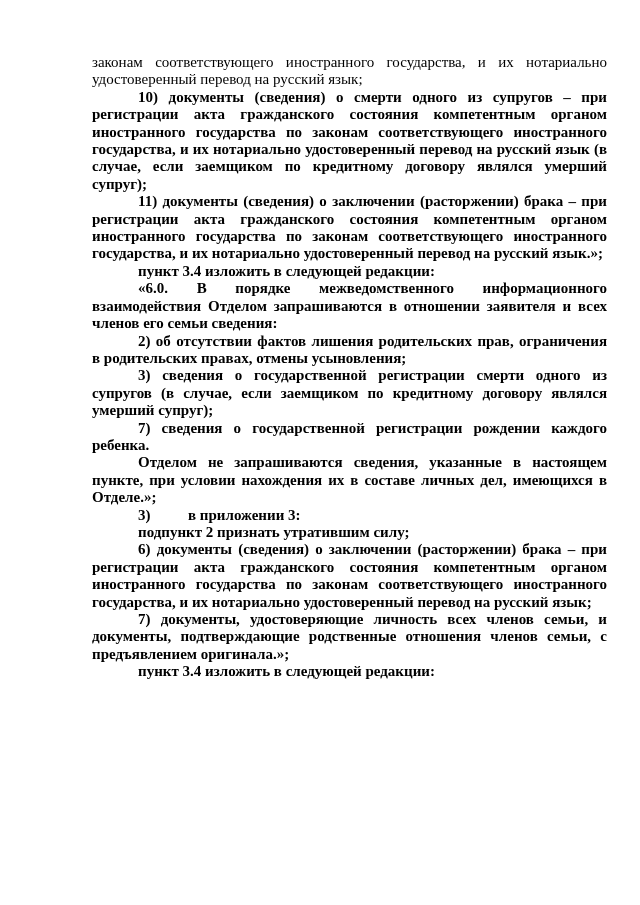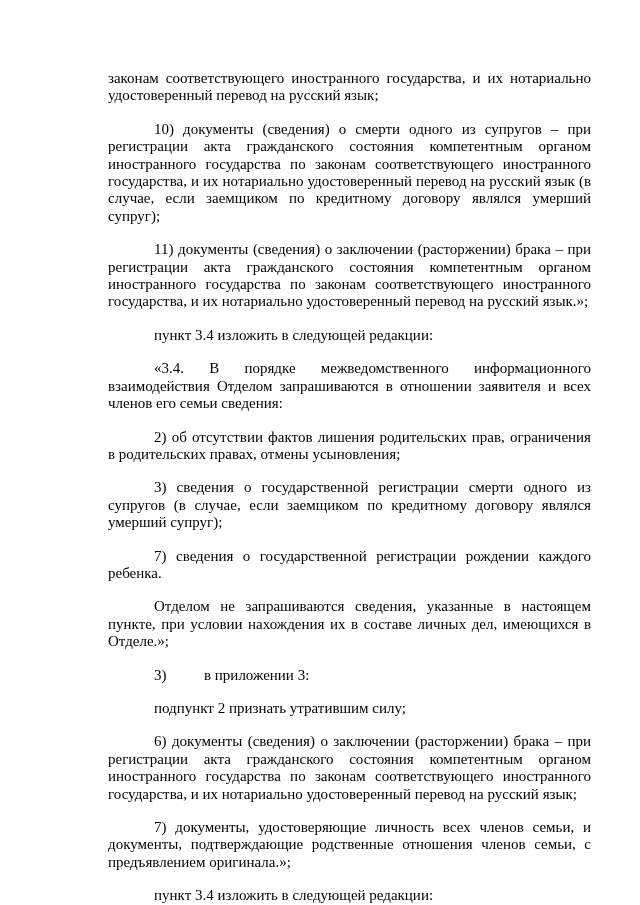--- a/index.html
+++ b/index.html
@@ -25,37 +25,38 @@
     width: 515px;
     font-family: "Liberation Serif", serif;
     font-size: 15px;
     line-height: 17.4px;
     color: #000000;
     text-align: justify;
     hyphens: none;
     -webkit-hyphens: none;
   }
   .para {
-    margin: 16px;
+    margin: 0;
     padding: 0;
   }
   .para.indent {
     text-indent: 46px;
+    font-weight: bold;
   }
 </style>
 </head>
 <body>
 
 <div class="page">
   <div class="text-block">
       <p class="para">законам соответствующего иностранного государства, и их нотариально удостоверенный перевод на русский язык;</p>
       <p class="para indent">10) документы (сведения) о смерти одного из супругов – при регистрации акта гражданского состояния компетентным органом иностранного государства по законам соответствующего иностранного государства, и их нотариально удостоверенный перевод на русский язык (в случае, если заемщиком по кредитному договору являлся умерший супруг);</p>
       <p class="para indent">11) документы (сведения) о заключении (расторжении) брака – при регистрации акта гражданского состояния компетентным органом иностранного государства по законам соответствующего иностранного государства, и их нотариально удостоверенный перевод на русский язык.»;</p>
       <p class="para indent">пункт 3.4 изложить в следующей редакции:</p>
-      <p class="para indent">«3.4. В порядке межведомственного информационного взаимодействия Отделом запрашиваются в отношении заявителя и всех членов его семьи сведения:</p>
+      <p class="para indent">«6.0. В порядке межведомственного информационного взаимодействия Отделом запрашиваются в отношении заявителя и всех членов его семьи сведения:</p>
       <p class="para indent">2) об отсутствии фактов лишения родительских прав, ограничения в родительских правах, отмены усыновления;</p>
       <p class="para indent">3) сведения о государственной регистрации смерти одного из супругов (в случае, если заемщиком по кредитному договору являлся умерший супруг);</p>
       <p class="para indent">7) сведения о государственной регистрации рождении каждого ребенка.</p>
       <p class="para indent">Отделом не запрашиваются сведения, указанные в настоящем пункте, при условии нахождения их в составе личных дел, имеющихся в Отделе.»;</p>
       <p class="para indent">3)&nbsp;&nbsp;&nbsp;&nbsp;&nbsp;&nbsp;&nbsp;&nbsp;&nbsp; в приложении 3:</p>
       <p class="para indent">подпункт 2 признать утратившим силу;</p>
       <p class="para indent">6) документы (сведения) о заключении (расторжении) брака – при регистрации акта гражданского состояния компетентным органом иностранного государства по законам соответствующего иностранного государства, и их нотариально удостоверенный перевод на русский язык;</p>
       <p class="para indent">7) документы, удостоверяющие личность всех членов семьи, и документы, подтверждающие родственные отношения членов семьи, с предъявлением оригинала.»;</p>
       <p class="para indent">пункт 3.4 изложить в следующей редакции:</p>
     </div>

